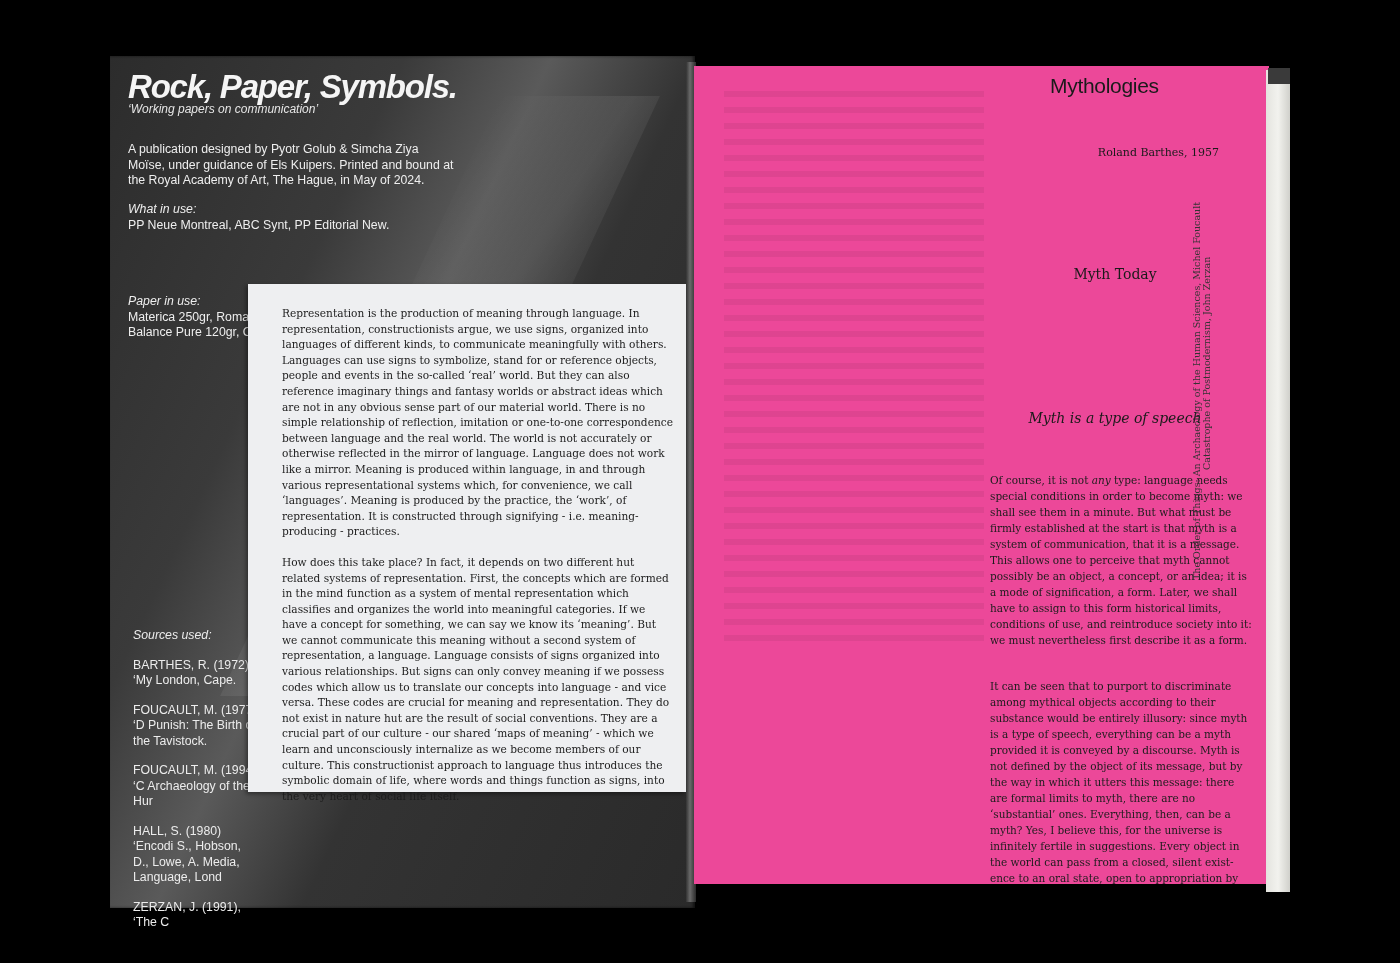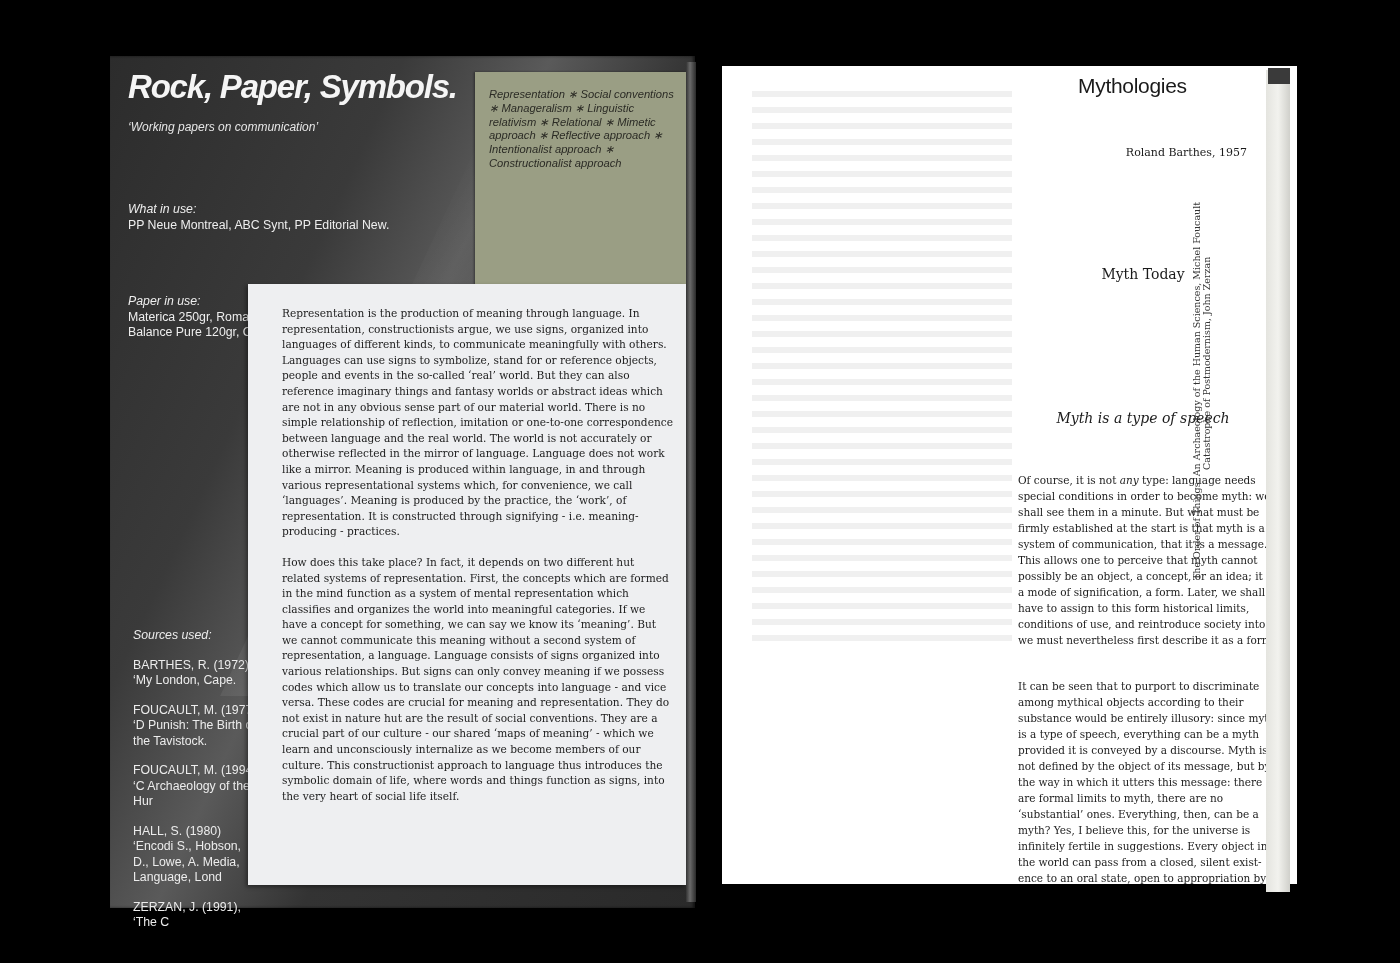--- a/index.html
+++ b/index.html
@@ -19,21 +19,21 @@
       position: absolute; left: 250px; top: 40px; width: 160px; height: 600px;
       background: linear-gradient(100deg, rgba(255,255,255,0) 0%, rgba(255,255,255,0.08) 50%, rgba(255,255,255,0) 100%);
       transform: skewX(-25deg);
     }
     .cover-title {
       position: absolute; left: 18px; top: 12px; margin: 0;
       color: #f5f5f5; font-size: 33px; font-weight: bold; font-style: italic; letter-spacing: -1.2px;
       white-space: nowrap;
     }
     .cover-subtitle {
-      position: absolute; left: 18px; top: 64px; color: #e6e6e6; font-size: 12px; font-style: italic;
+      position: absolute; left: 18px; top: 46px; color: #e6e6e6; font-size: 12px; font-style: italic;
     }
     .cover-block {
       position: absolute; left: 18px; width: 330px; color: #eeeeee; font-size: 12.3px; line-height: 15.5px;
     }
     .cover-block .label { font-style: italic; display: block; }
     .cover-desc { top: 86px; }
     .cover-type { top: 146px; }
     .cover-paper { top: 190px; margin-top: 48px; }
 
     .sources {
@@ -49,41 +49,40 @@
       background: #9a9e84;
       box-shadow: -1px 0 2px rgba(0,0,0,0.4);
     }
     .keyword-text {
       position: absolute; left: 14px; top: 16px; width: 195px; color: #2b2b25;
       font-size: 11.2px; line-height: 13.8px; font-style: italic;
     }
 
     
     .insert-sheet {
-      position: absolute; left: 248px; top: 284px; width: 438px; height: 601px;
+      position: absolute; left: 248px; top: 284px; width: 438px; height: 508px;
       background: #eeeff1;
       box-shadow: -2px 2px 4px rgba(0,0,0,0.4);
     }
     .insert-text {
       position: absolute; left: 34px; top: 22px; width: 392px;
       font-family: "DejaVu Serif", serif; color: #1c1c1c; font-size: 10.6px; line-height: 15.6px;
     }
     .insert-text p { margin: 0 0 15px 0; }
 
     
     .spine {
       position: absolute; left: 686px; top: 62px; width: 10px; height: 840px;
       background: linear-gradient(90deg, #333 0%, #6a6a6a 40%, #2a2a2a 100%);
     }
 
     
     .right-page {
       position: absolute; left: 694px; top: 66px; width: 575px; height: 818px;
-      background: #ffffff;
-      margin-left: 28px;
+      background: #ec4899;
     }
     .ghost-text {
       position: absolute; left: 30px; top: 18px; width: 260px; height: 560px;
       background: repeating-linear-gradient(180deg, rgba(0,0,0,0) 0px, rgba(0,0,0,0) 7px, rgba(0,0,0,0.06) 7px, rgba(0,0,0,0.06) 13px, rgba(0,0,0,0) 13px, rgba(0,0,0,0) 16px);
     }
     .right-page-edge {
       position: absolute; left: 1266px; top: 70px; width: 24px; height: 822px;
       background: linear-gradient(90deg, #e4e4df 0%, #f2f2ee 50%, #d0d0cb 100%);
     }
     .top-cover {
@@ -119,42 +118,40 @@
   </style>
 </head>
 <body>
 
 <div class="spread">
 
   <div class="left-page">
     <div class="sheen"></div>
     <h1 class="cover-title">Rock, Paper, Symbols.</h1>
     <div class="cover-subtitle">‘Working papers on communication’</div>
+    <div class="cover-block cover-desc">A publication designed by Pyotr Golub &amp; Simcha Ziya Moïse, under guidance of Els Kuipers. Printed and bound at the Royal Academy of Art, The Hague, in May of 2024.</div>
     <div class="cover-block cover-type">
       <span class="label">What in use:</span>
       <span>PP Neue Montreal, ABC Synt, PP Editorial New.</span>
     </div>
     <div class="cover-block cover-paper">
       <span class="label">Paper in use:</span>
       <span>Materica 250gr, Romandruk 80gr, Trophée Ivory 120gr, Balance Pure 120gr, Olmec matt photo paper 230</span>
     </div>
 
     <div class="sources">
       <span class="label">Sources used:</span>
       <div class="source-item" style="white-space:normal;width:125px">BARTHES, R. (1972) ‘My London, Cape.</div>
       <div class="source-item" style="white-space:normal;width:125px">FOUCAULT, M. (1977) ‘D Punish: The Birth of the Tavistock.</div>
       <div class="source-item" style="white-space:normal;width:125px">FOUCAULT, M. (1994) ‘C Archaeology of the Hur</div>
       <div class="source-item" style="white-space:normal;width:125px">HALL, S. (1980) ‘Encodi S., Hobson, D., Lowe, A. Media, Language, Lond</div>
       <div class="source-item" style="white-space:normal;width:125px">ZERZAN, J. (1991), ‘The C</div>
     </div>
   </div>
 
-  <div class="keyword-card">
-    <div class="keyword-text">Representation ∗ Social conventions ∗ Manageralism ∗ Linguistic relativism ∗ Relational ∗ Mimetic approach ∗ Reflective approach ∗ Intentionalist approach ∗ Constructionalist approach</div>
-  </div>
 
   <div class="insert-sheet">
     <div class="insert-text">
       <p>Representation is the production of meaning through language. In representation, constructionists argue, we use signs, organized into languages of different kinds, to communicate meaningfully with others. Languages can use signs to symbolize, stand for or refer­ence objects, people and events in the so-called ‘real’ world. But they can also reference imaginary things and fantasy worlds or abstract ideas which are not in any obvious sense part of our material world. There is no simple relationship of reflection, imita­tion or one-to-one correspondence between language and the real world. The world is not accurately or otherwise reflected in the mirror of language. Language does not work like a mirror. Meaning is produced within language, in and through various representa­tional systems which, for convenience, we call ‘languages’. Meaning is produced by the practice, the ‘work’, of representation. It is constructed through signifying - i.e. meaning-producing - practices.</p>
       <p>How does this take place? In fact, it depends on two different hut related systems of representation. First, the concepts which are formed in the mind function as a system of mental representation which classifies and organizes the world into meaningful catego­ries. If we have a concept for something, we can say we know its ‘meaning’. But we cannot communicate this meaning without a second system of representation, a language. Language consists of signs organized into various relationships. But signs can only convey meaning if we possess codes which allow us to translate our concepts into language - and vice versa. These codes are crucial for meaning and representation. They do not exist in nature hut are the result of social conventions. They are a crucial part of our culture - our shared ‘maps of meaning’ - which we learn and unconsciously internalize as we become members of our culture. This constructionist approach to language thus introduces the symbolic domain of life, where words and things function as signs, into the very heart of social life itself.</p>
     </div>
   </div>
 
   <div class="spine"></div>
 

